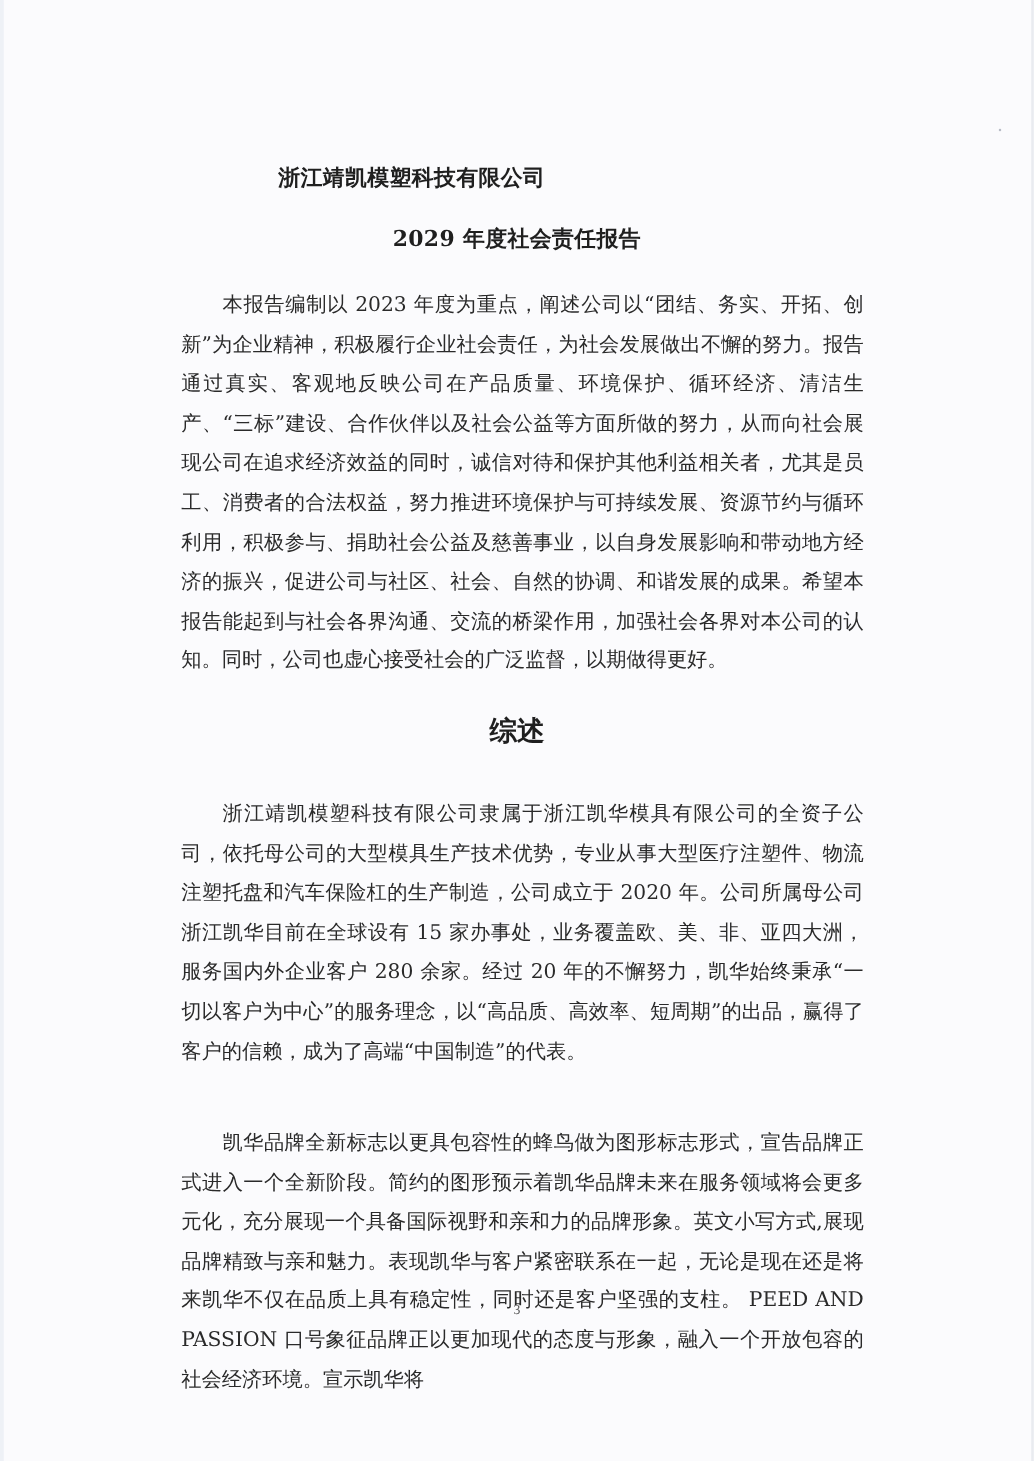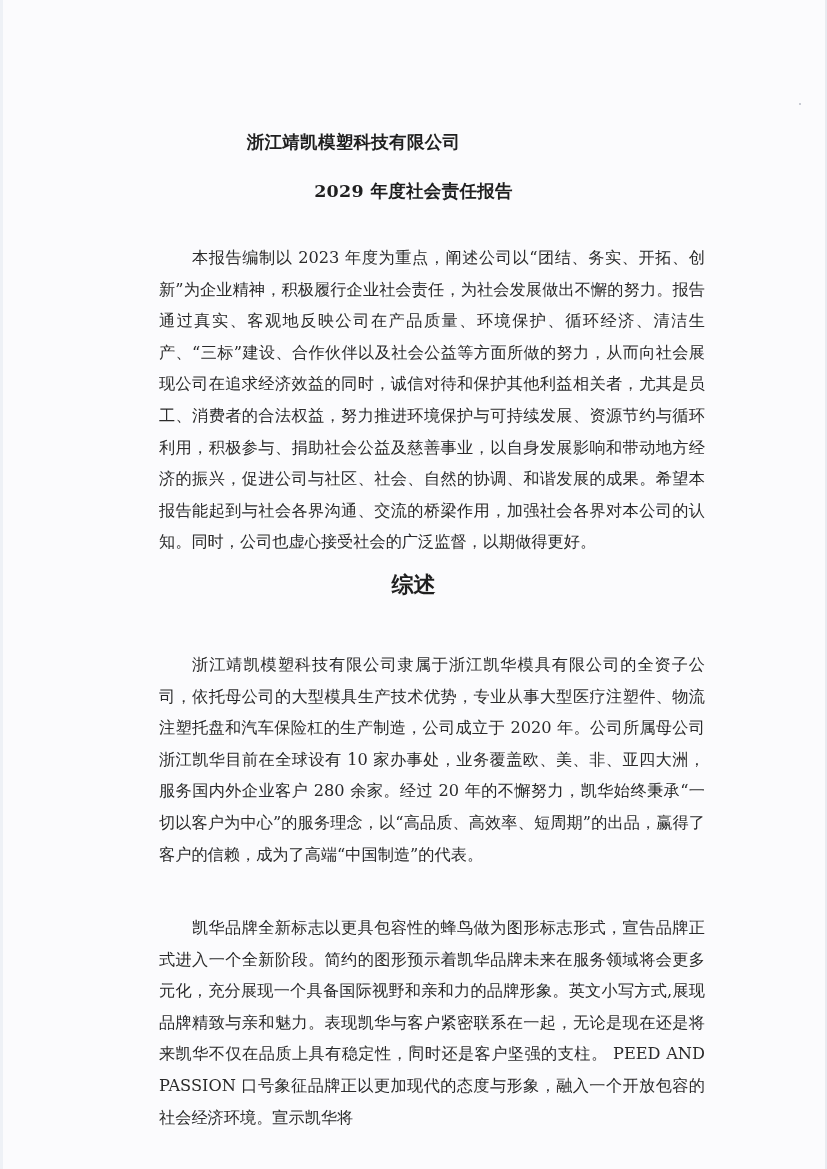--- a/index.html
+++ b/index.html
@@ -36,42 +36,41 @@
     }
     .company-title {
       position: absolute;
       left: 0; width: 659px;
       top: 130px;
       text-align: center;
       font-size: 17.5px;
       font-weight: bold;
       letter-spacing: 0.3px;
       color: #1f1f1f;
-      padding-left: 24px;
     }
     .report-title {
       position: absolute;
       left: 0; width: 827px;
       top: 179px;
       text-align: center;
       font-size: 17.5px;
       font-weight: bold;
       letter-spacing: 0.3px;
       color: #1f1f1f;
     }
     .para {
       position: absolute;
       left: 143px;
       width: 546px;
       font-size: 16.2px;
       line-height: 31.6px;
       text-align: justify;
       text-indent: 33px;
       color: #2a2a2a;
-      margin: 16px;
+      margin: 2px;
     }
     .para-intro { top: 226px; }
     .section-heading {
       position: absolute;
       left: 0; width: 827px;
       top: 570px;
       text-align: center;
       font-family: Liberation Sans, sans-serif;
       font-size: 22px;
       font-weight: bold;
@@ -96,16 +95,16 @@
 <div class="page-edge-right"></div>
 <div class="speck"></div>
 
 <div class="company-title">浙江靖凯模塑科技有限公司</div>
 <div class="report-title">2029 年度社会责任报告</div>
 
 <p class="para para-intro">本报告编制以 2023 年度为重点，阐述公司以“团结、务实、开拓、创新”为企业精神，积极履行企业社会责任，为社会发展做出不懈的努力。报告通过真实、客观地反映公司在产品质量、环境保护、循环经济、清洁生产、“三标”建设、合作伙伴以及社会公益等方面所做的努力，从而向社会展现公司在追求经济效益的同时，诚信对待和保护其他利益相关者，尤其是员工、消费者的合法权益，努力推进环境保护与可持续发展、资源节约与循环利用，积极参与、捐助社会公益及慈善事业，以自身发展影响和带动地方经济的振兴，促进公司与社区、社会、自然的协调、和谐发展的成果。希望本报告能起到与社会各界沟通、交流的桥梁作用，加强社会各界对本公司的认知。同时，公司也虚心接受社会的广泛监督，以期做得更好。</p>
 
 <div class="section-heading">综述</div>
 
-<p class="para para-overview-1">浙江靖凯模塑科技有限公司隶属于浙江凯华模具有限公司的全资子公司，依托母公司的大型模具生产技术优势，专业从事大型医疗注塑件、物流注塑托盘和汽车保险杠的生产制造，公司成立于 2020 年。公司所属母公司浙江凯华目前在全球设有 10 家办事处，业务覆盖欧、美、非、亚四大洲，服务国内外企业客户 280 余家。经过 20 年的不懈努力，凯华始终秉承“一切以客户为中心”的服务理念，以“高品质、高效率、短周期”的出品，赢得了客户的信赖，成为了高端“中国制造”的代表。</p>
+<p class="para para-overview-1">浙江靖凯模塑科技有限公司隶属于浙江凯华模具有限公司的全资子公司，依托母公司的大型模具生产技术优势，专业从事大型医疗注塑件、物流注塑托盘和汽车保险杠的生产制造，公司成立于 2020 年。公司所属母公司浙江凯华目前在全球设有 15 家办事处，业务覆盖欧、美、非、亚四大洲，服务国内外企业客户 280 余家。经过 20 年的不懈努力，凯华始终秉承“一切以客户为中心”的服务理念，以“高品质、高效率、短周期”的出品，赢得了客户的信赖，成为了高端“中国制造”的代表。</p>
 <p class="para para-overview-2">凯华品牌全新标志以更具包容性的蜂鸟做为图形标志形式，宣告品牌正式进入一个全新阶段。简约的图形预示着凯华品牌未来在服务领域将会更多元化，充分展现一个具备国际视野和亲和力的品牌形象。英文小写方式,展现品牌精致与亲和魅力。表现凯华与客户紧密联系在一起，无论是现在还是将来凯华不仅在品质上具有稳定性，同时还是客户坚强的支柱。 PEED AND PASSION 口号象征品牌正以更加现代的态度与形象，融入一个开放包容的社会经济环境。宣示凯华将</p>
 
 <div class="page-number">3</div>
 
 </body></html>

